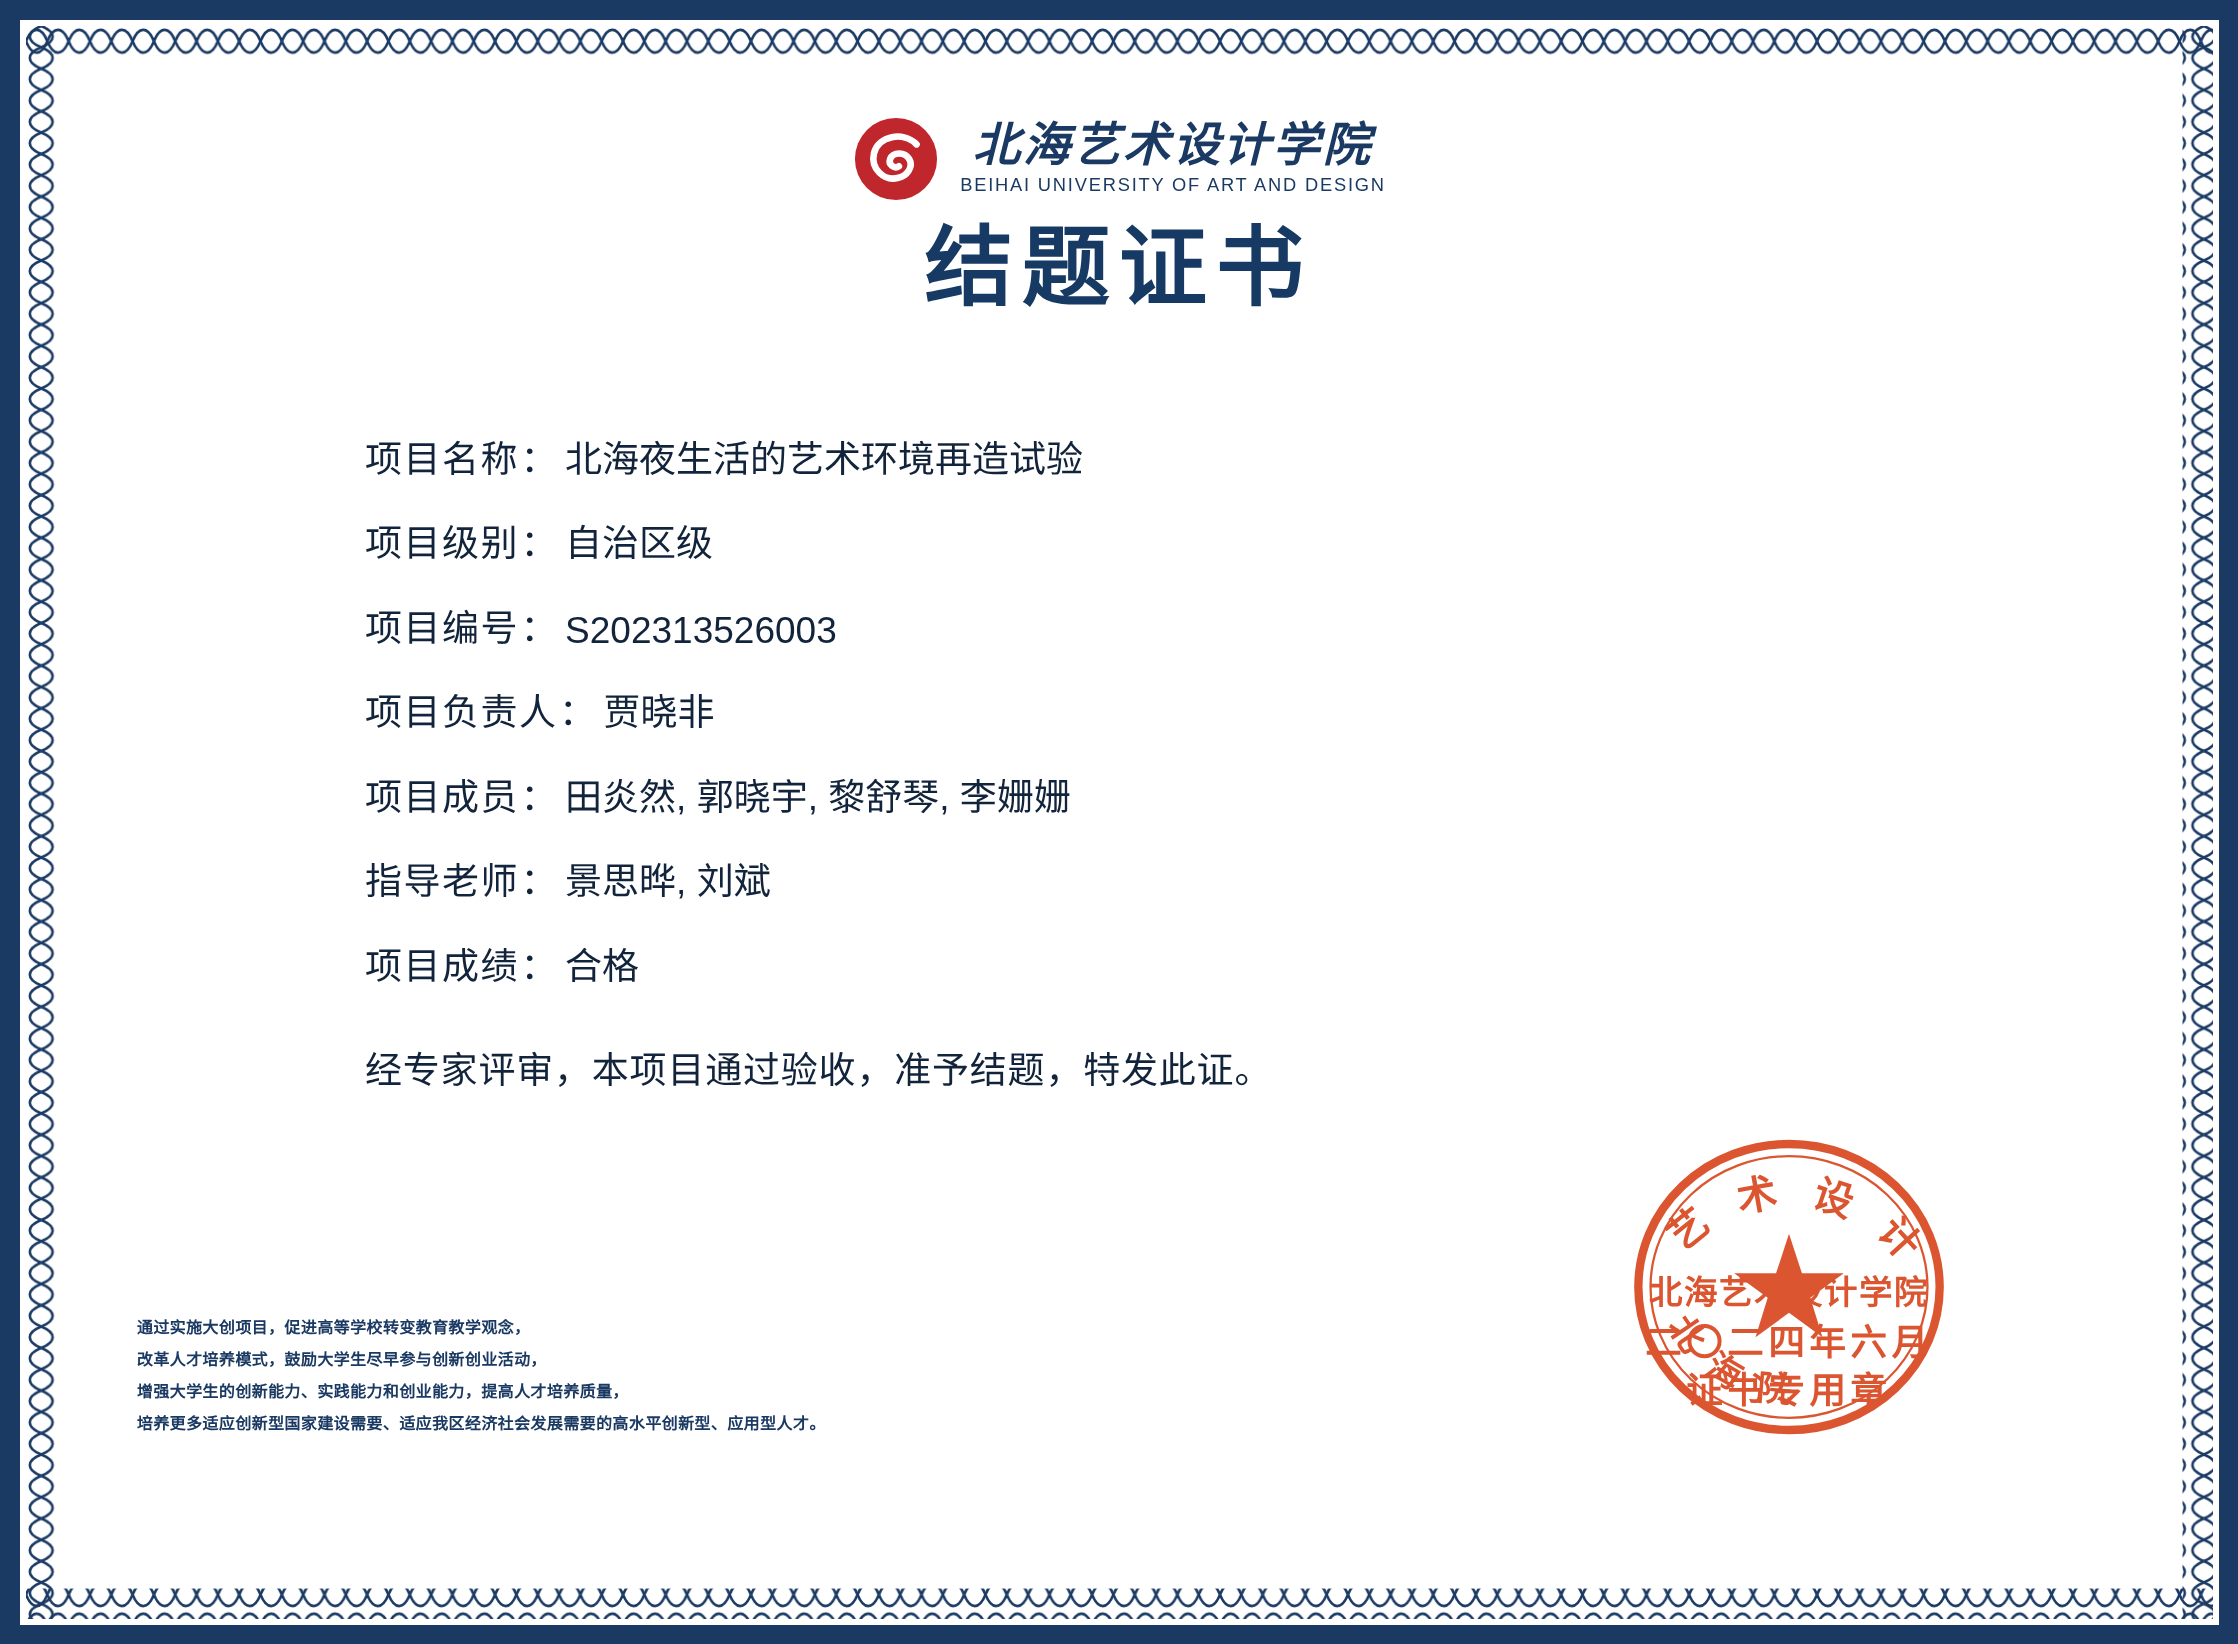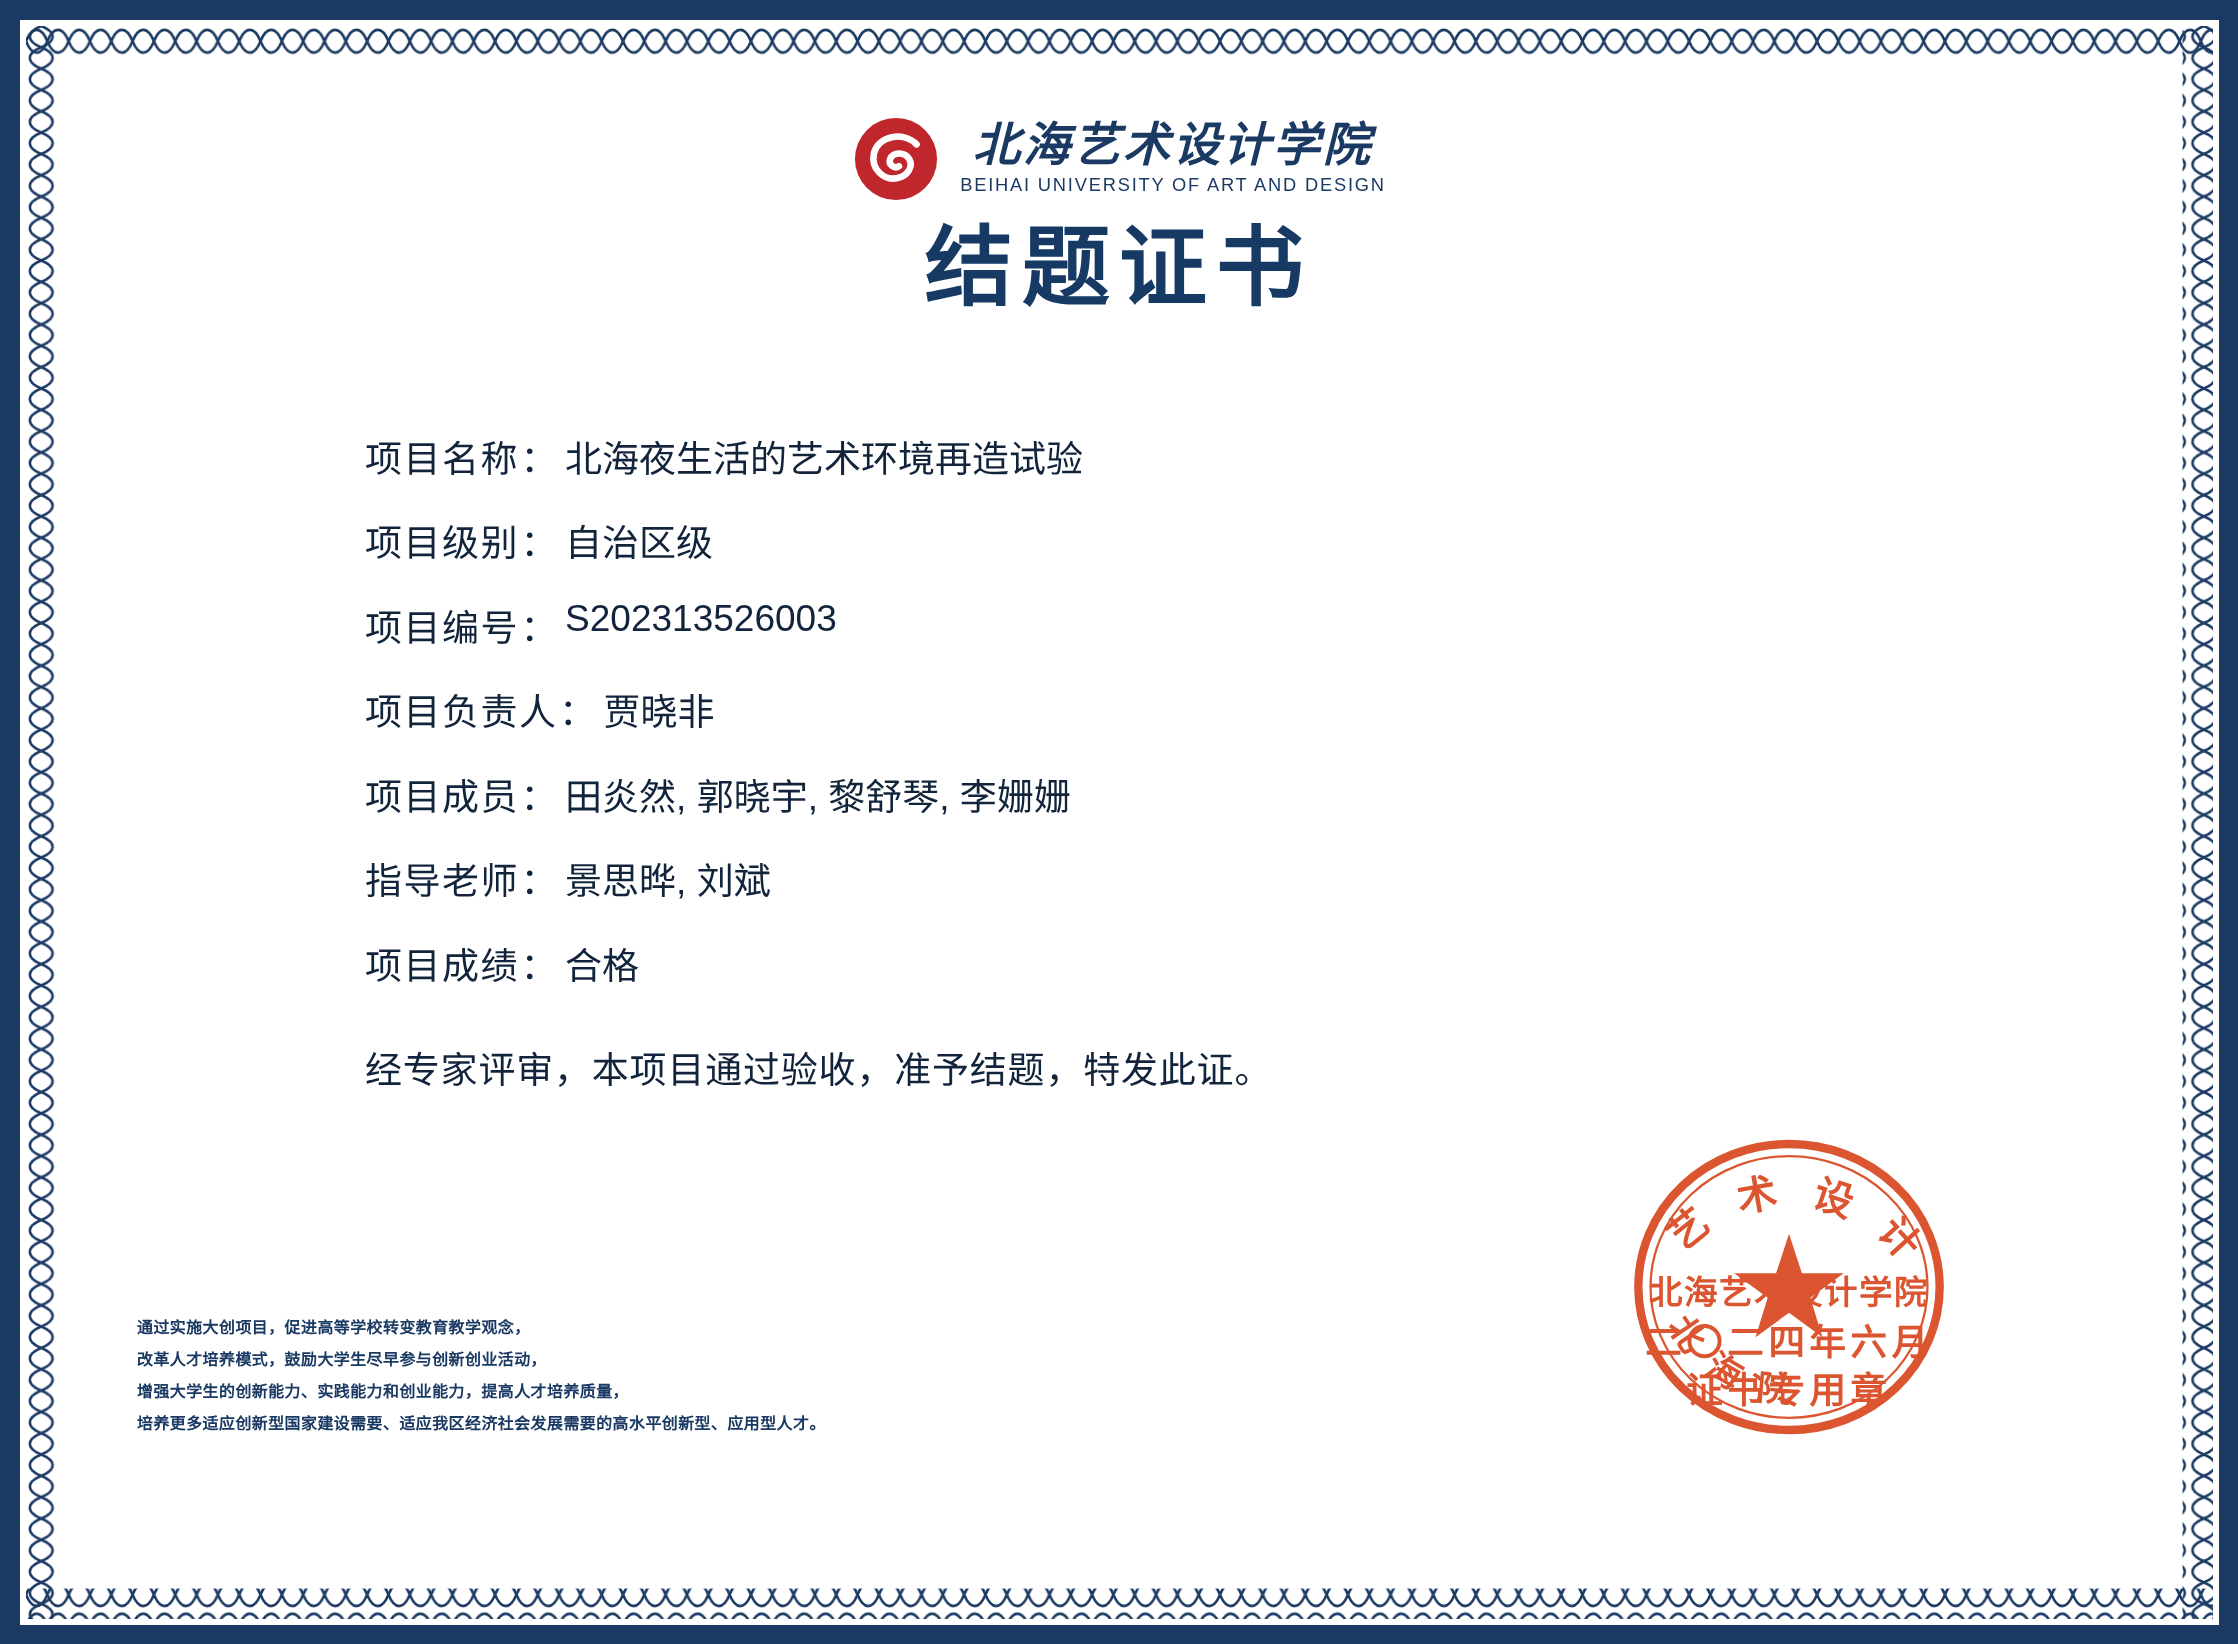--- a/index.html
+++ b/index.html
@@ -124,21 +124,21 @@
     white-space: nowrap;
   }
 
   
   .fields {
     margin-top: 107px;
     margin-left: 251px;
   }
   .field-row {
     display: flex;
-    align-items: flex-start;
+    align-items: flex-end;
     margin-bottom: 30.5px;
     font-size: 37px;
     color: #12243b;
     font-family: "Liberation Sans", sans-serif;
   }
   .field-label {
     letter-spacing: 1.5px;
     white-space: nowrap;
     font-family: "Liberation Sans", sans-serif;
   }

